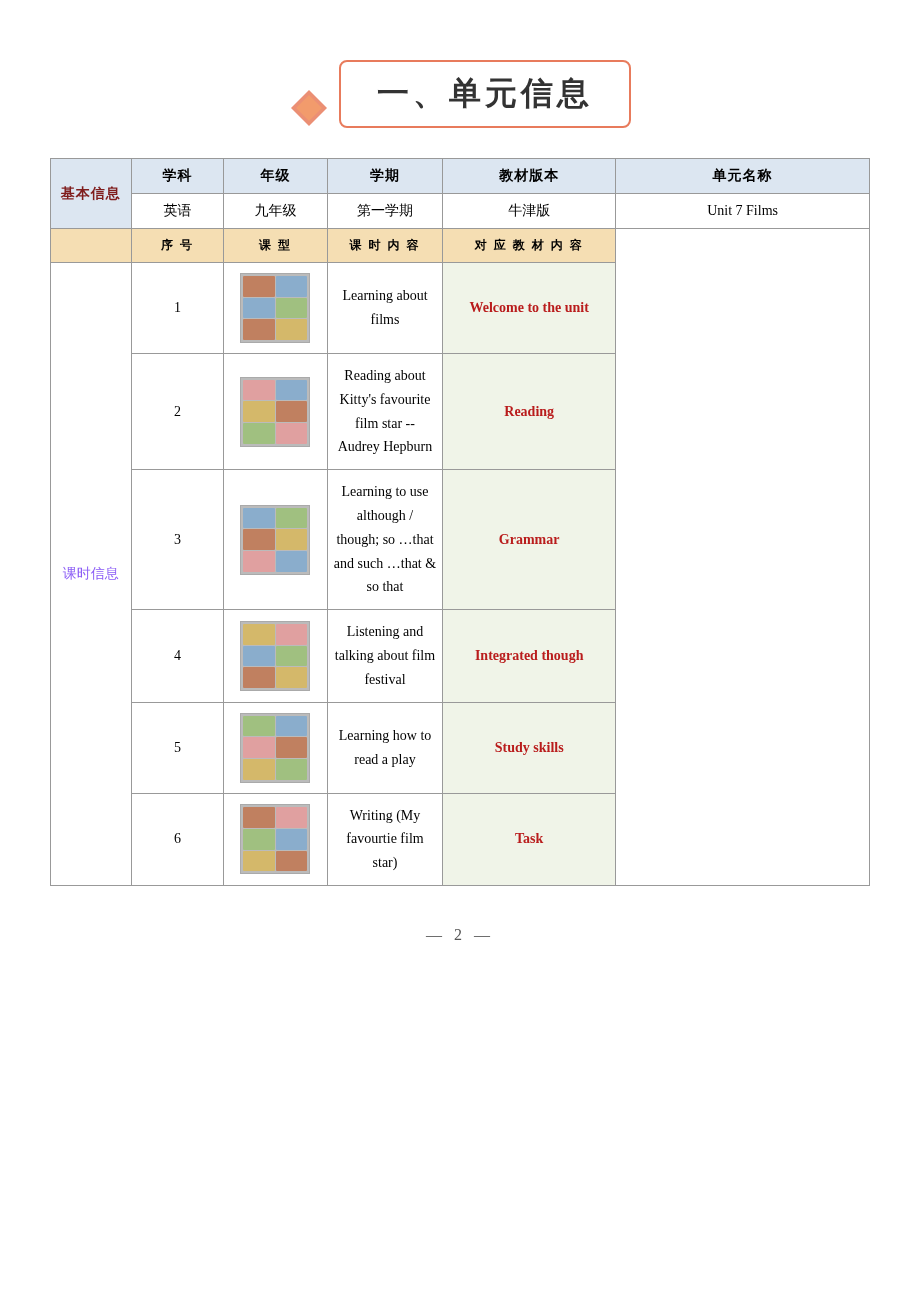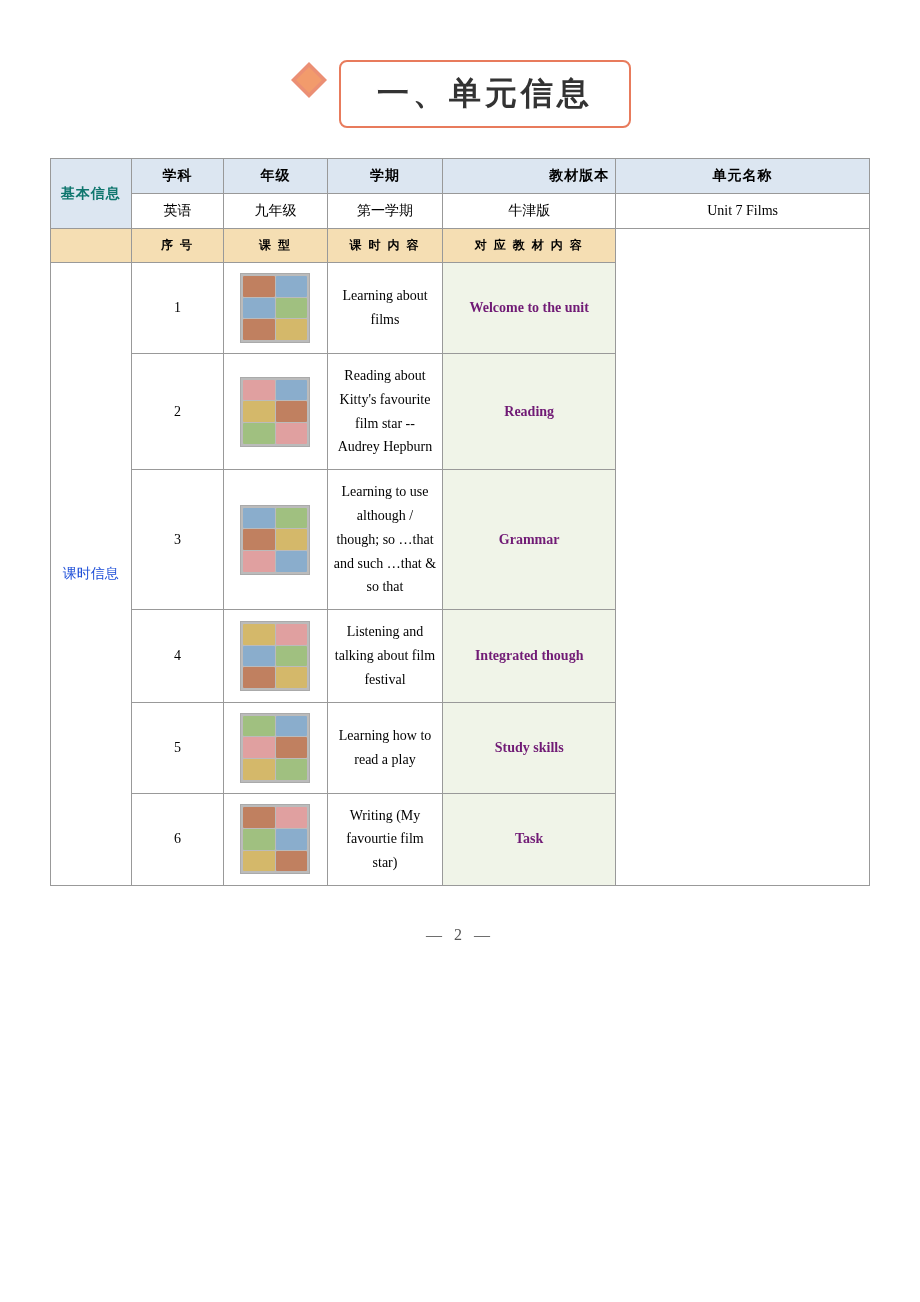--- a/index.html
+++ b/index.html
@@ -12,21 +12,21 @@
       flex-direction: column;
       align-items: center;
     }
     .page {
       width: 860px;
       margin: 0 auto;
       padding: 60px 20px 40px;
     }
     .title-section {
       display: flex;
-      align-items: flex-start;
+      align-items: flex-end;
       justify-content: center;
       margin-bottom: 30px;
       gap: 10px;
     }
     .diamond-icon {
       width: 40px;
       height: 40px;
       flex-shrink: 0;
     }
     .title-box {
@@ -55,48 +55,48 @@
     .header-row td {
       background: #dce6f1;
       font-weight: bold;
       font-size: 14px;
       letter-spacing: 1px;
     }
     .basic-info-label {
       background: #dce6f1;
       writing-mode: horizontal-tb;
       font-size: 14px;
-      color: #0f766e;
+      color: #7f1d1d;
     }
     .basic-info-value td {
       background: #fff;
       font-size: 14px;
       text-align: center;
     }
     
     .lessontime-header-row td {
       background: #f5deb3;
       font-weight: bold;
       font-size: 12px;
       letter-spacing: 2px;
     }
     .lessontime-label {
       background: #f5c0a0;
       font-size: 14px;
-      color: #1d4ed8;
+      color: #8b5cf6;
     }
     .lesson-row td {
       background: #fff;
       font-size: 14px;
       vertical-align: middle;
     }
     .material-col {
       background: #f0f4e8 !important;
       font-weight: bold;
-      color: #701a75;
+      color: #b91c1c;
     }
     
     .thumb {
       width: 70px;
       height: 70px;
       background: #ccc;
       margin: 0 auto;
       border: 1px solid #aaa;
       display: flex;
       align-items: center;
@@ -154,21 +154,21 @@
   </div>
 
   <table class="main-table">
 
     <tbody>
         <tr class="header-row">
       <td rowspan="2" class="basic-info-label" style="width:70px;">基本信息</td>
       <td style="width:80px;">学科</td>
       <td style="width:90px;">年级</td>
       <td style="width:100px;">学期</td>
-      <td style="width:150px;text-align:right;">教材版本</td>
+      <td style="width:150px;">教材版本</td>
       <td style="width:220px;">单元名称</td>
     </tr>
 
     <tr class="basic-info-value">
       <td>英语</td>
       <td>九年级</td>
       <td>第一学期</td>
       <td>牛津版</td>
       <td>Unit 7 Films</td>
     </tr>

